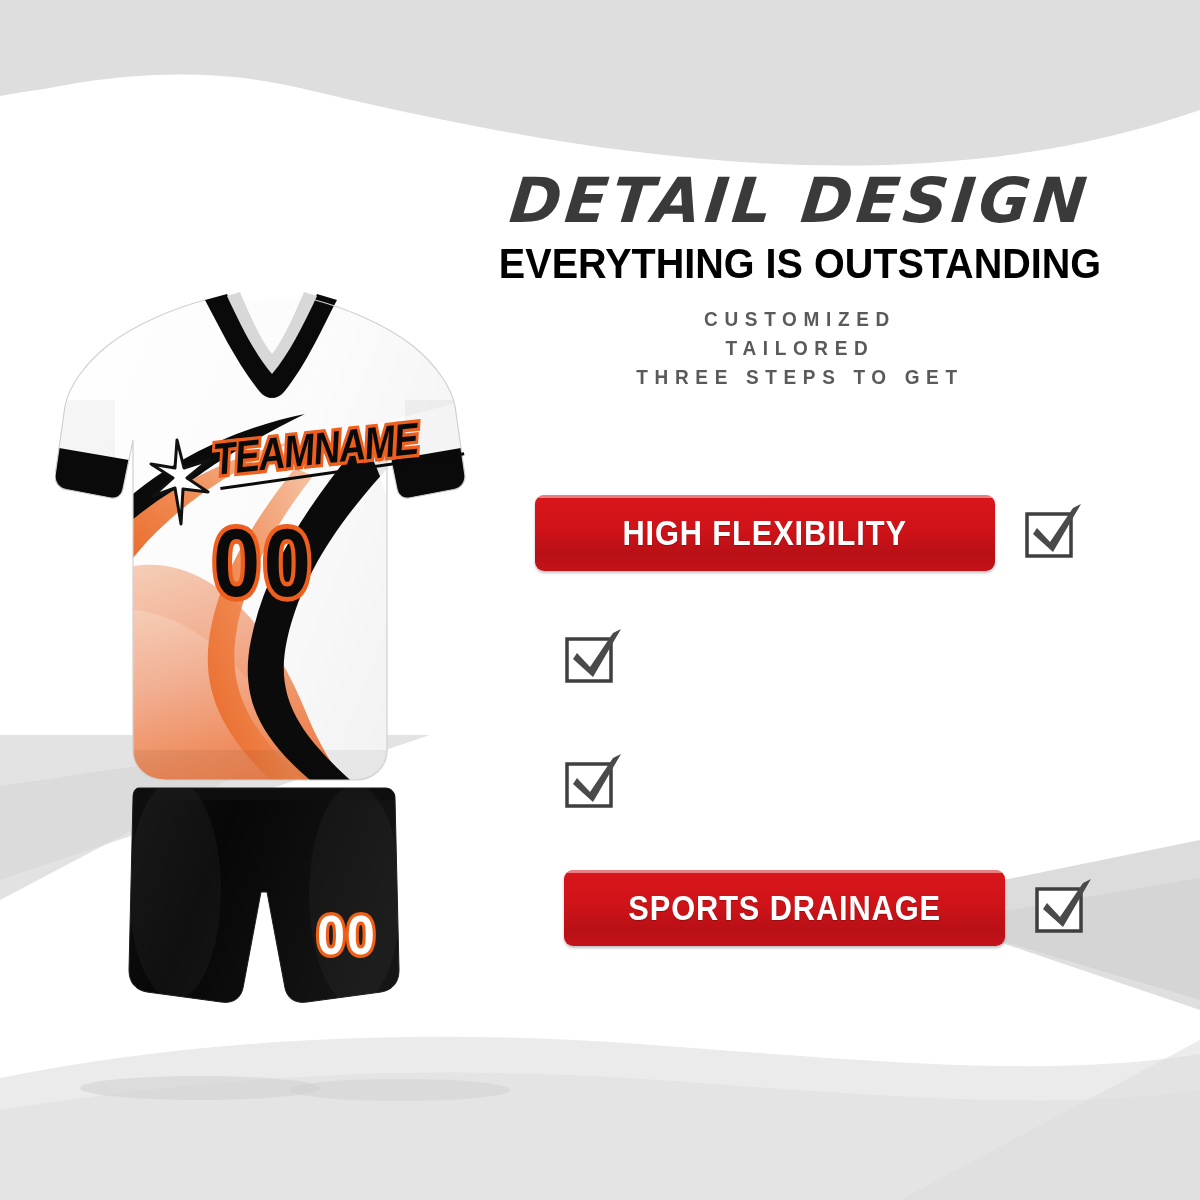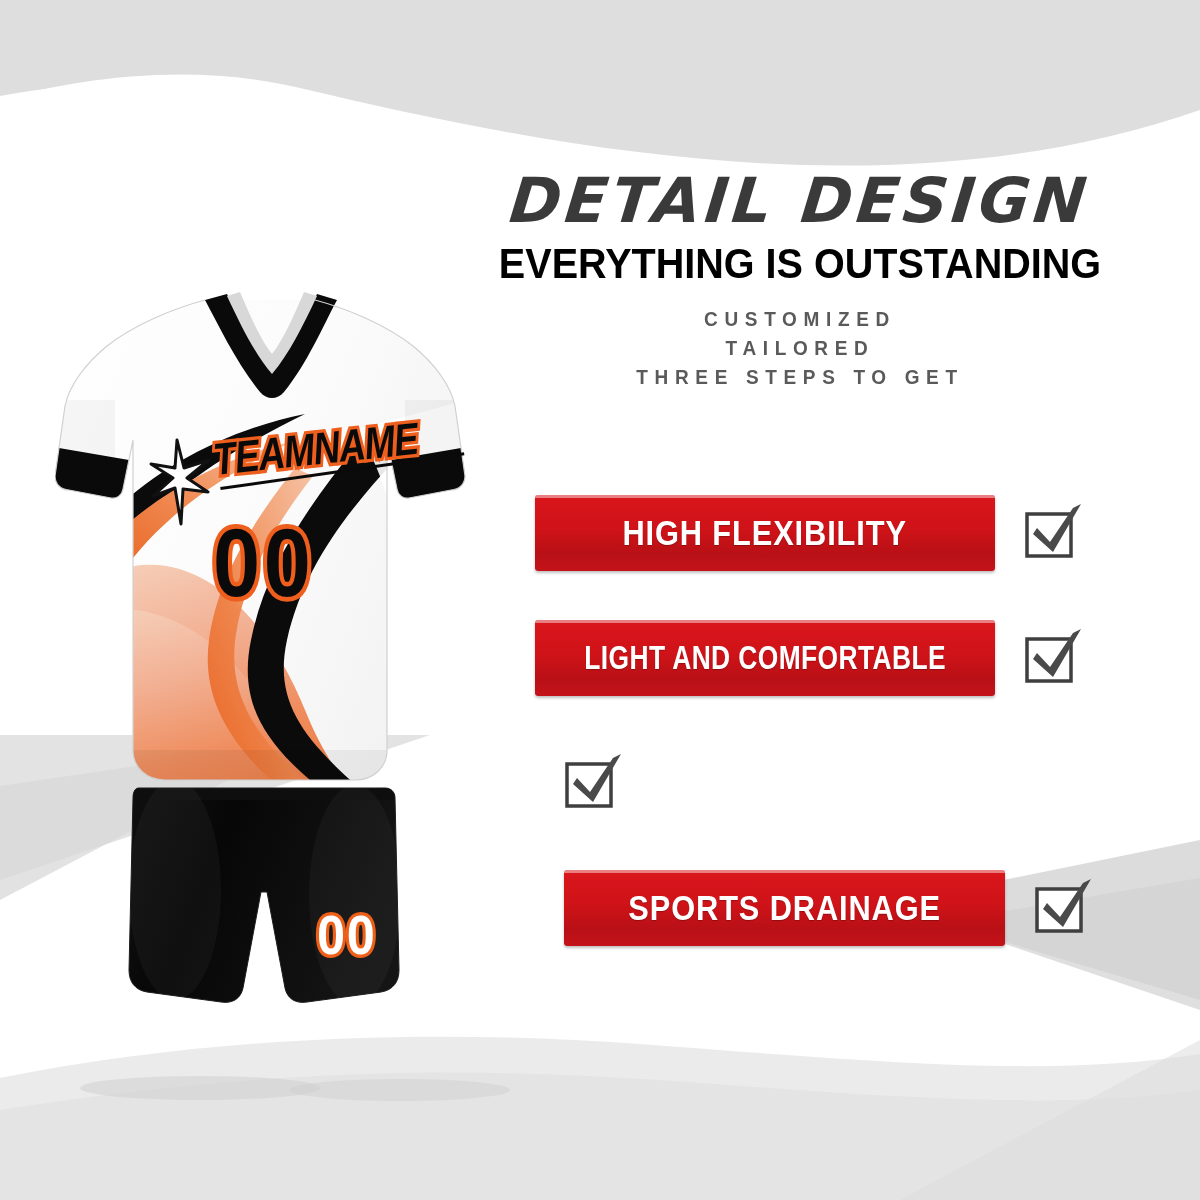--- a/index.html
+++ b/index.html
@@ -45,21 +45,21 @@
   
   .features{position:absolute;left:535px;top:495px;width:560px;}
   .feature-row{
     position:relative;height:76px;margin-bottom:49px;
     display:flex;align-items:center;
   }
   .feature-row:last-child{margin-bottom:0;padding-left:29px;}
   .bar{
     position:relative;width:460px;height:76px;
     background:linear-gradient(180deg,#d9161c 0%,#cf1318 45%,#b81016 78%,#c4121a 100%);
-    border-radius:3px;
+    border-radius:9px;
     box-shadow:0 2px 3px rgba(0,0,0,0.25);
     display:flex;align-items:center;justify-content:center;
     overflow:hidden;
   }
   .bar::before{
     content:"";position:absolute;left:0;right:0;top:0;height:3px;
     background:rgba(255,255,255,0.45);
   }
   .bar-label{
     color:#ffffff;font-weight:bold;font-size:35px;
@@ -254,23 +254,20 @@
       </div>
       <div class="check">
         <svg viewBox="0 0 62 62" width="62" height="62">
           <rect x="4" y="12" width="44" height="42" fill="#ffffff" stroke="#3f3f3f" stroke-width="3.5"></rect>
           <path d="M10,32 L14,26 L27,40 L50,6 L58,2 L30,50 Z" fill="#4a4a4a"></path>
         </svg>
       </div>
     </div>
 
     <div class="feature-row">
-      <div class="bar">
-        <span class="bar-label tight">LIGHT AND COMFORTABLE</span>
-      </div>
       <div class="check">
         <svg viewBox="0 0 62 62" width="62" height="62">
           <rect x="4" y="12" width="44" height="42" fill="#ffffff" stroke="#3f3f3f" stroke-width="3.5"></rect>
           <path d="M10,32 L14,26 L27,40 L50,6 L58,2 L30,50 Z" fill="#4a4a4a"></path>
         </svg>
       </div>
     </div>
 
     <div class="feature-row">
       <div class="check">

